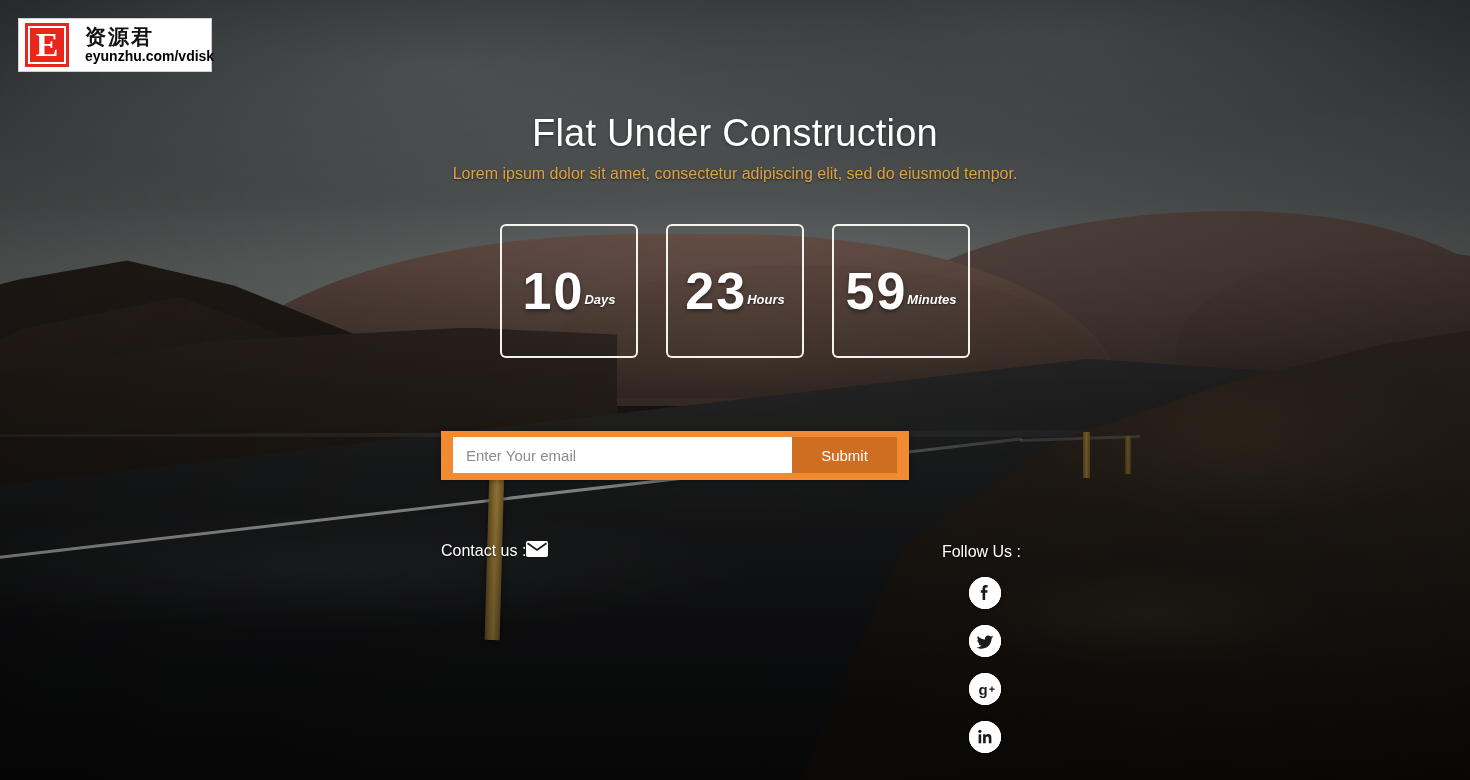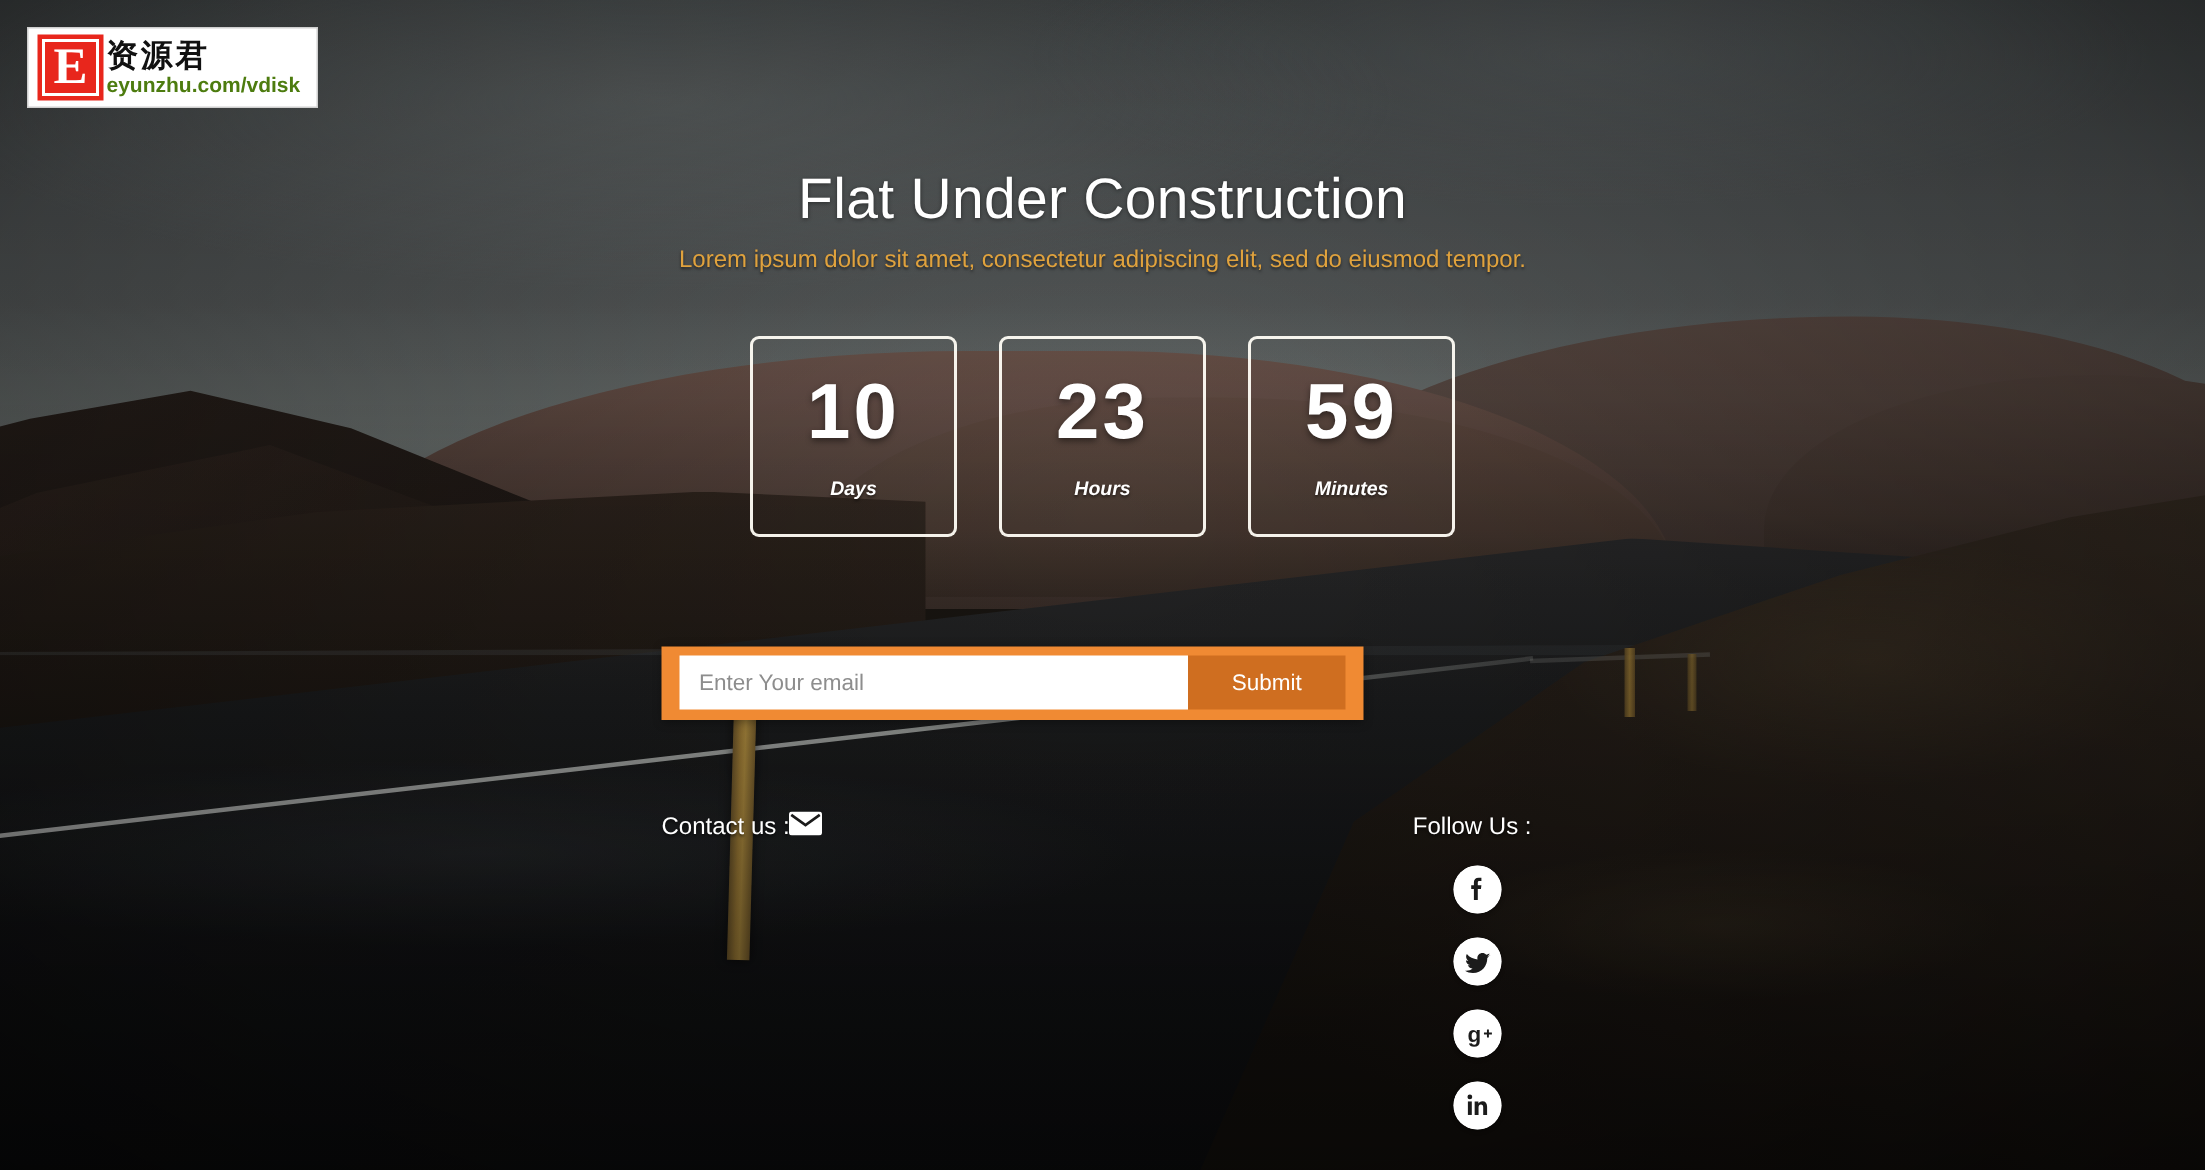--- a/index.html
+++ b/index.html
@@ -186,32 +186,32 @@
     border: 3px solid #e8261c;
     flex: 0 0 auto;
   }
   .logo-mark span {
     display: block;
     background: #e8261c;
     border: 2px solid #ffffff;
     height: 38px;
     line-height: 34px;
   }
-  .logo-text { margin-left: 2px; line-height: 1.05; }
+  .logo-text { margin-left: 16px; line-height: 1.05; }
   .logo-cn {
     font-family: "DejaVu Sans", sans-serif;
     font-size: 21px;
     font-weight: 700;
     color: #111111;
     letter-spacing: 2px;
   }
   .logo-url {
     font-size: 14px;
     font-weight: 700;
-    color: #4d7c0f;
+    color: #000000;
     margin-top: 1px;
   }
 
   
   .content {
     position: relative;
     z-index: 20;
     width: 1470px;
     height: 780px;
     padding-left: 32px;
@@ -244,21 +244,21 @@
     display: flex;
     justify-content: center;
     gap: 28px;
   }
   .cd-box {
     width: 138px;
     height: 134px;
     border: 2px solid rgba(255,253,245,0.95);
     border-radius: 6px;
     display: flex;
-    flex-direction: column;
+    flex-direction: row;
     align-items: center;
     justify-content: center;
     background: rgba(255,255,255,0.015);
   }
   .cd-num {
     font-size: 52px;
     font-weight: 700;
     color: #ffffff;
     line-height: 1;
     letter-spacing: 2px;

